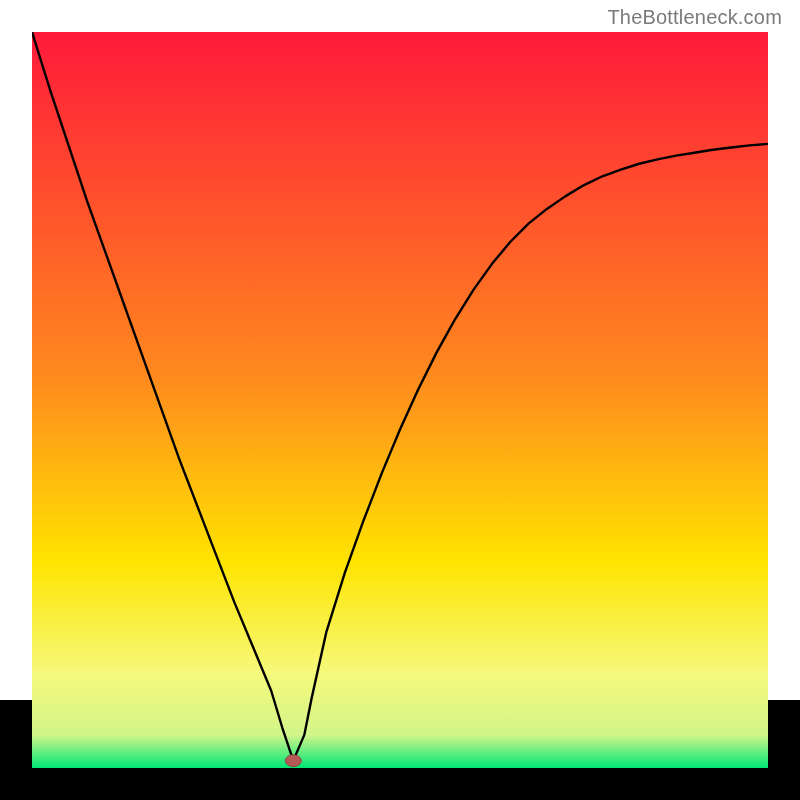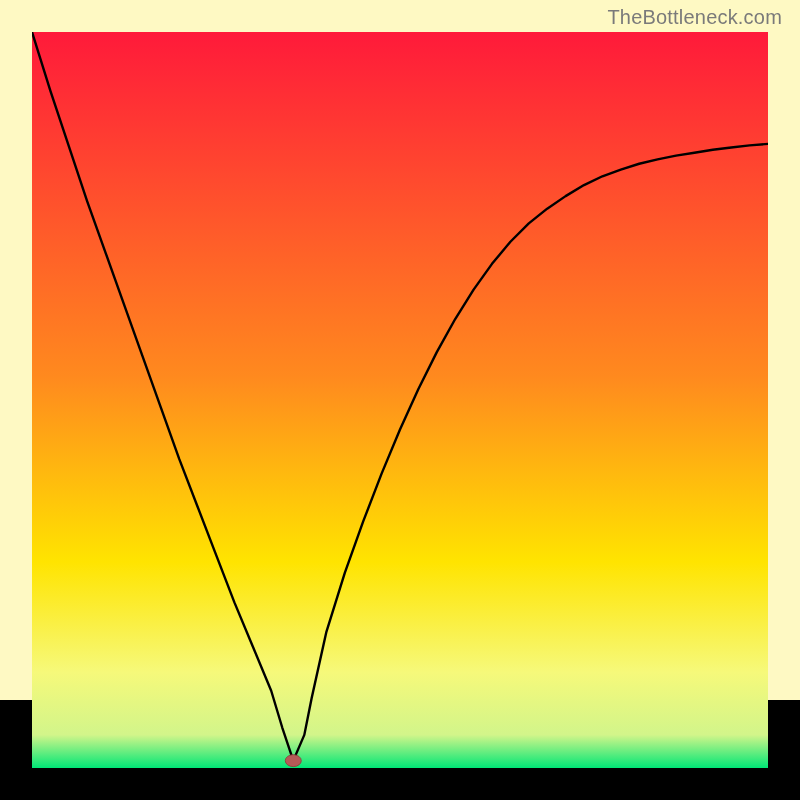--- a/index.html
+++ b/index.html
@@ -8,21 +8,21 @@
     width: 800px;
     height: 800px;
     overflow: hidden;
     background: #000;
     font-family: Arial, Helvetica, sans-serif;
   }
   .frame {
     position: relative;
     width: 800px;
     height: 700px;
-    background: #fef9c3;
+    background: #ffffff;
   }
   .plot-area {
     position: absolute;
     left: 32px;
     top: 32px;
     width: 736px;
     height: 736px;
     overflow: hidden;
   }
   .plot-area svg {

